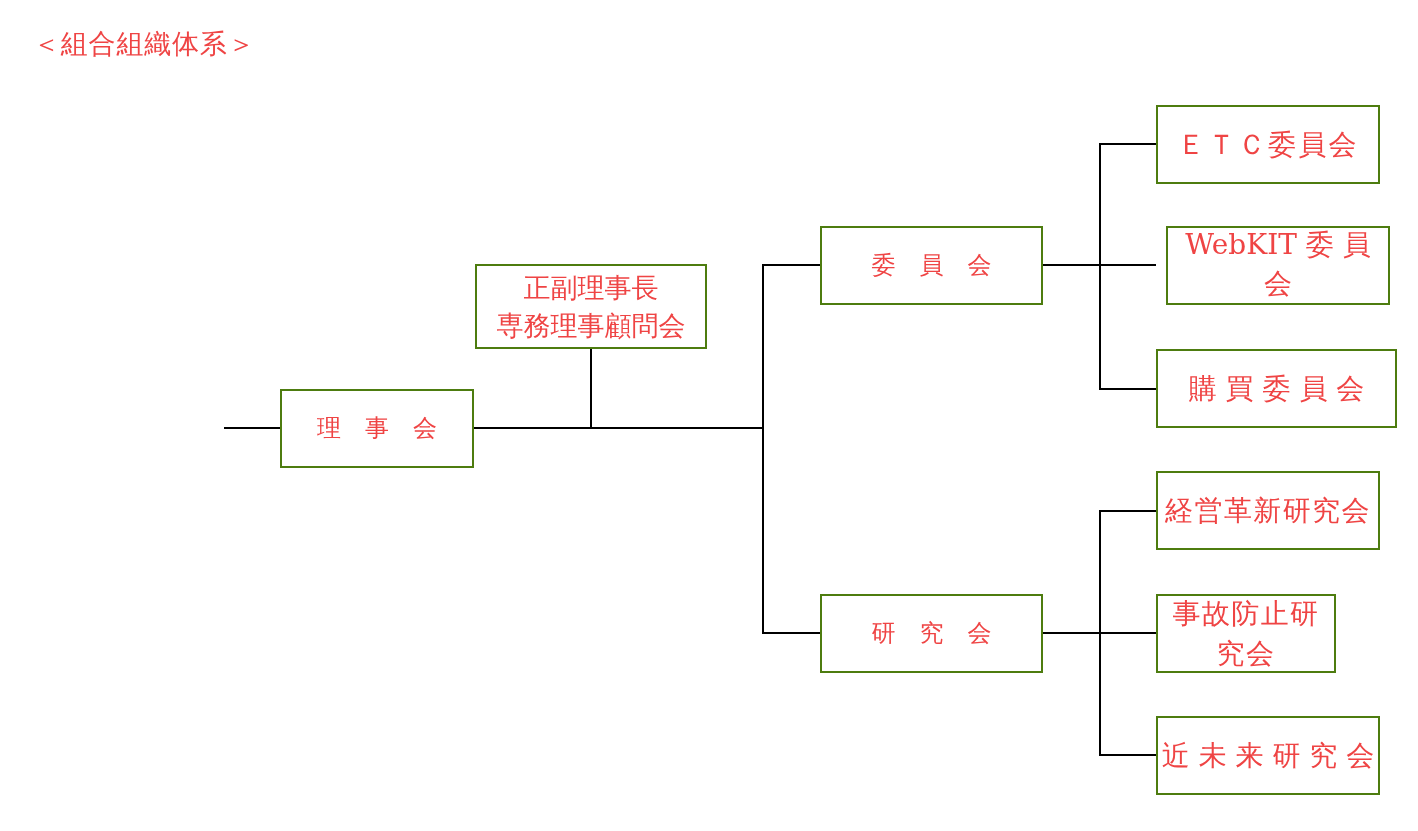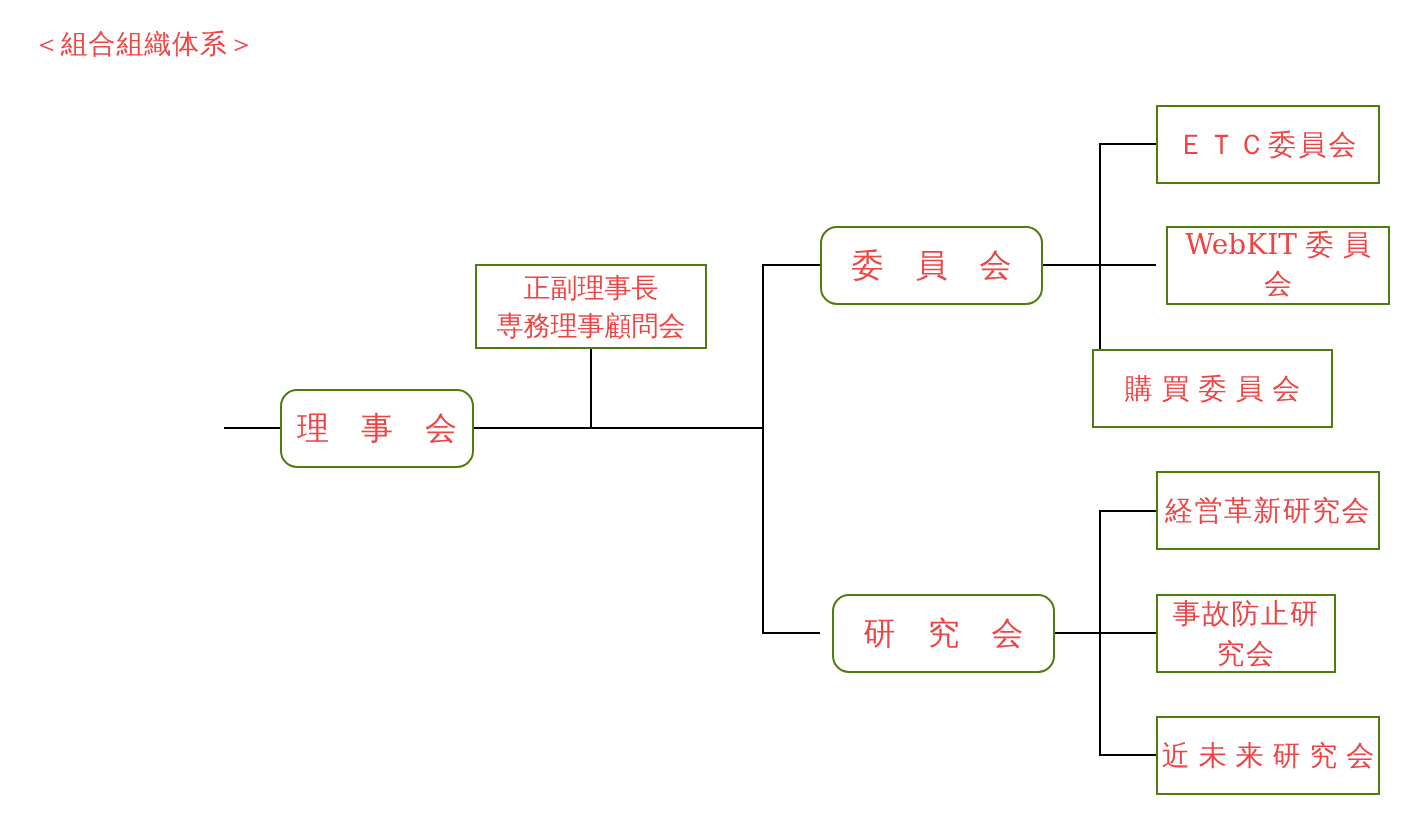--- a/index.html
+++ b/index.html
@@ -27,21 +27,21 @@
     background: #ffffff;
     display: flex;
     align-items: center;
     justify-content: center;
     text-align: center;
   }
   .node .lbl {
     white-space: pre-line;
     line-height: 1.4;
   }
-  .fs-main  { font-size: 32px; border-radius: 17px; }   
+  .fs-main  { font-size: 24px; }   
   .fs-sub   { font-size: 28px; }   
   .fs-adv   { font-size: 27px; }   
   .ls-xs .lbl { letter-spacing: 0.05em; text-align: center; }
   .ls-s  .lbl { letter-spacing: 0.08em; }
   .line {
     position: absolute;
     background: #000000;
   }
 </style>
 </head>
@@ -75,33 +75,33 @@
   </div>
 
   <div class="node fs-main" style="left:280px; top:389px; width:194px; height:79px;">
     <span class="lbl">理　事　会</span>
   </div>
 
   <div class="node fs-main" style="left:820px; top:226px; width:223px; height:79px;">
     <span class="lbl">委　員　会</span>
   </div>
 
-  <div class="node fs-main" style="left:820px; top:594px; width:223px; height:79px;margin-left:12px;">
+  <div class="node fs-main" style="left:820px; top:594px; width:223px; height:79px;">
     <span class="lbl">研　究　会</span>
   </div>
 
   <div class="node fs-sub ls-s" style="left:1156px; top:105px; width:224px; height:79px;">
     <span class="lbl">ＥＴＣ委員会</span>
   </div>
 
   <div class="node fs-sub" style="left:1166px; top:226px; width:224px; height:79px;align-items:flex-end;">
     <span class="lbl">WebKIT 委 員 会</span>
   </div>
 
-  <div class="node fs-sub" style="left:1092px; top:349px; width:241px; height:79px;">
+  <div class="node fs-sub" style="left:1156px; top:349px; width:241px; height:79px;">
     <span class="lbl">購 買 委 員 会</span>
   </div>
 
   <div class="node fs-sub ls-xs" style="left:1156px; top:471px; width:224px; height:79px;">
     <span class="lbl">経営革新研究会</span>
   </div>
 
   <div class="node fs-sub ls-xs" style="left:1156px; top:594px; width:180px; height:79px;">
     <span class="lbl">事故防止研究会</span>
   </div>

